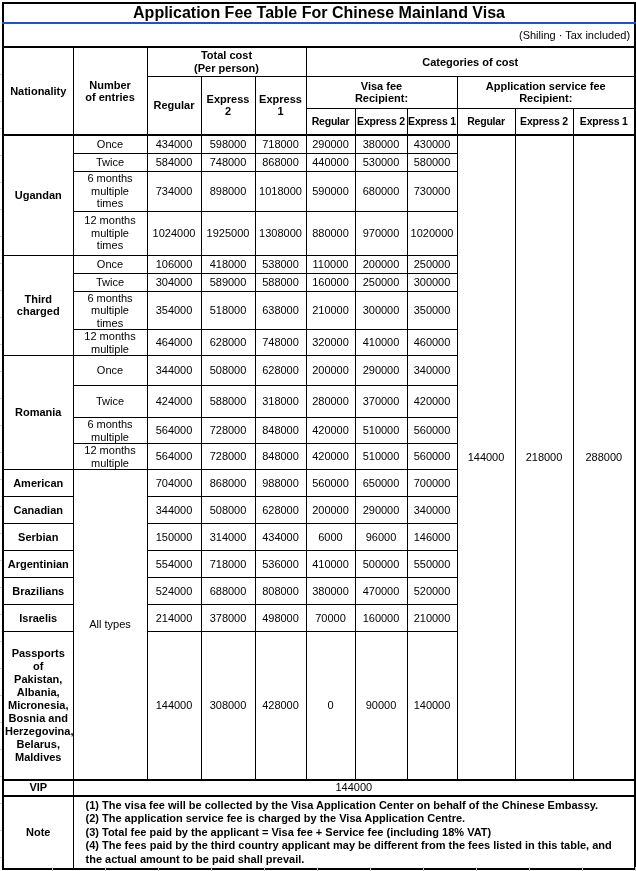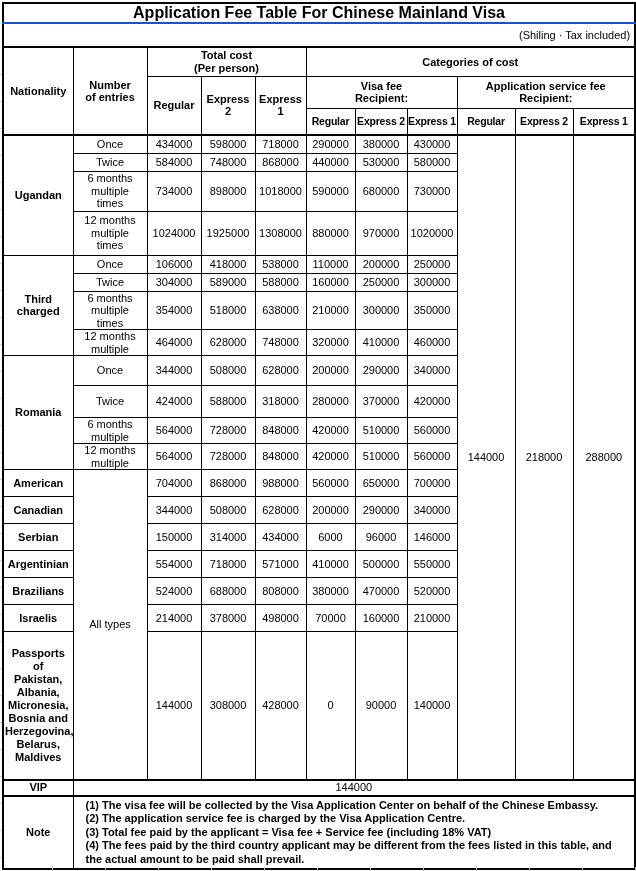--- a/index.html
+++ b/index.html
@@ -241,21 +241,21 @@
     <td>314000</td>
     <td>434000</td>
     <td>6000</td>
     <td>96000</td>
     <td>146000</td>
   </tr>
   <tr class="databody" style="height:27px">
     <td class="nat">Argentinian</td>
     <td>554000</td>
     <td>718000</td>
-    <td>571000</td>
+    <td>536000</td>
     <td>410000</td>
     <td>500000</td>
     <td>550000</td>
   </tr>
   <tr class="databody" style="height:27px">
     <td class="nat">Brazilians</td>
     <td>524000</td>
     <td>688000</td>
     <td>808000</td>
     <td>380000</td>

